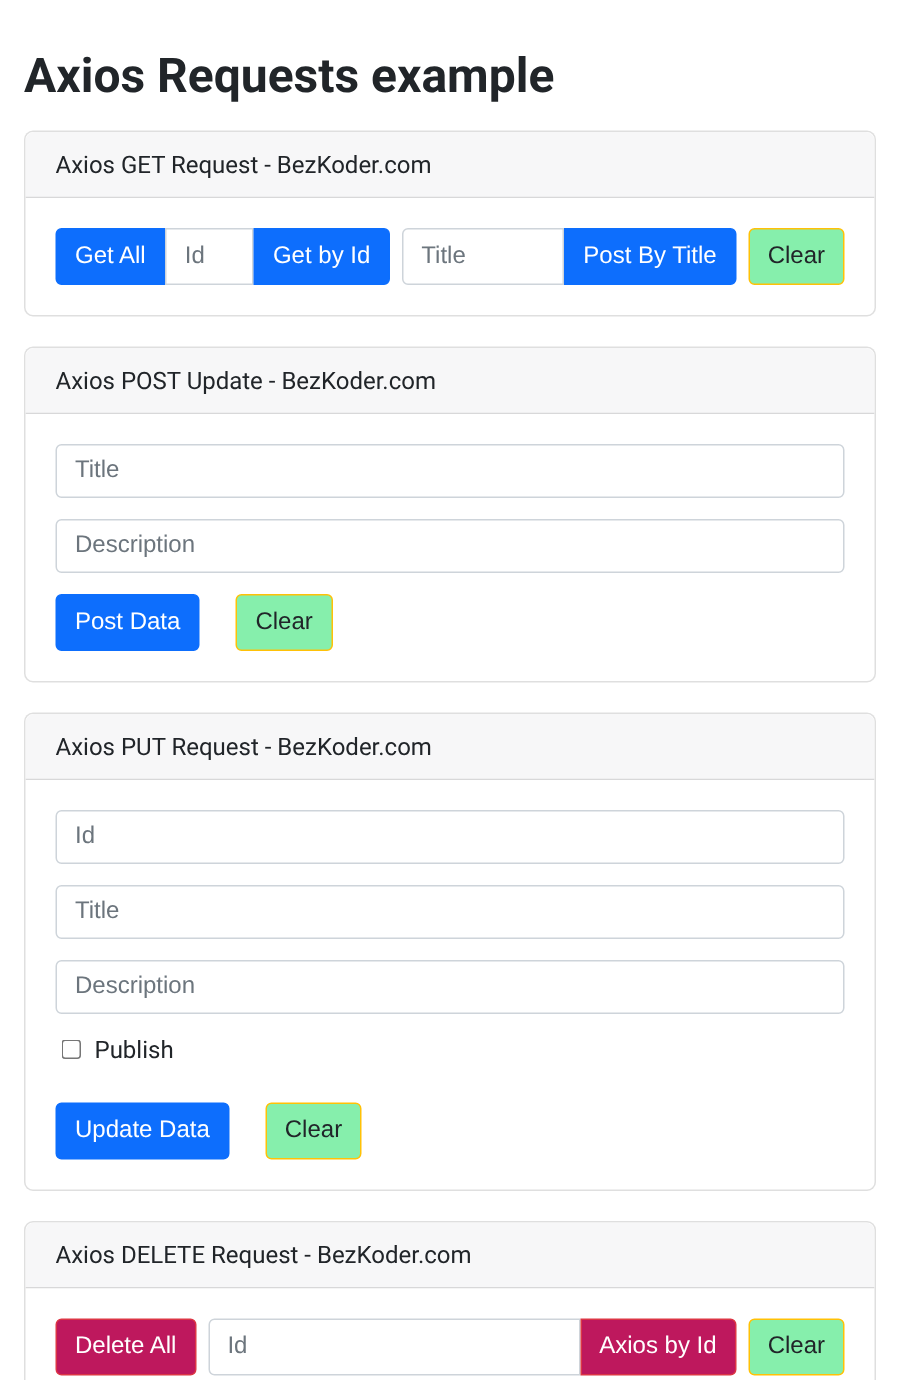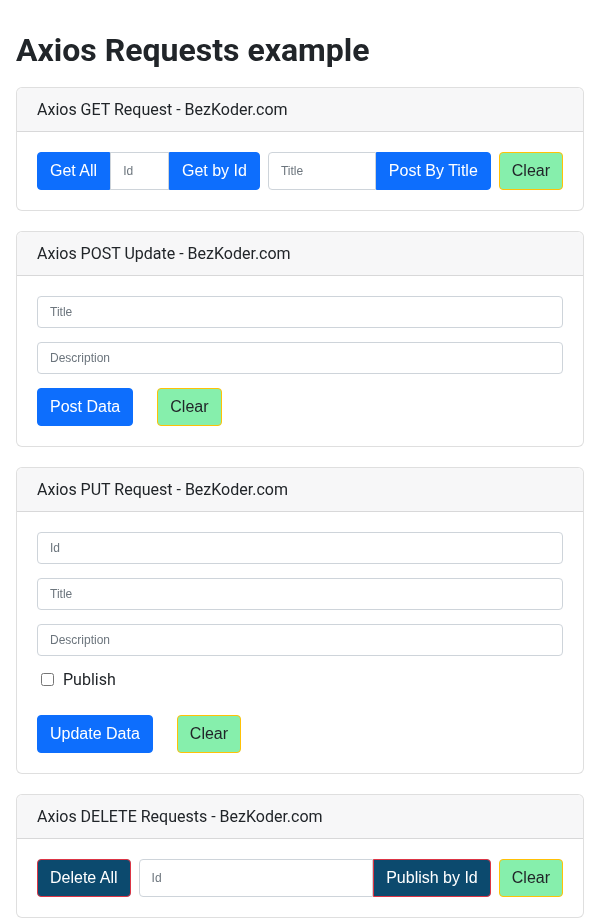--- a/index.html
+++ b/index.html
@@ -48,24 +48,24 @@
       padding: 6px 12px;
       font-size: 16px;
       border-radius: 4px;
       border: 1px solid transparent;
       cursor: pointer;
       white-space: nowrap;
       line-height: 1.5;
     }
     .btn-primary { background: #0d6efd; color: #fff; border-color: #0d6efd; }
     .btn-warning { background: #86efac; color: #212529; border-color: #ffc107; }
-    .btn-danger  { background: #0c4a6e; color: #fff; border-color: #dc3545; }
+    .btn-danger  { background: #be185d; color: #fff; border-color: #dc3545; }
     .form-control {
       padding: 8px 12px;
-      font-size: 12px;
+      font-size: 16px;
       border: 1px solid #ced4da;
       border-radius: 4px;
       width: 100%;
       color: #ef4444;
       background: #fff;
     }
     .form-control::placeholder { color: #6c757d; }
     .ig-prepend { border-top-right-radius:0; border-bottom-right-radius:0; }
     .ig-mid-input { border-radius:0; }
     .ig-append  { border-top-left-radius:0; border-bottom-left-radius:0; }
@@ -119,24 +119,24 @@
       <label>Publish</label>
     </div>
     <div class="btn-row">
       <button class="btn btn-primary">Update Data</button>
       <button class="btn btn-warning">Clear</button>
     </div>
   </div>
 </div>
 
 <div class="card">
-  <div class="card-header">Axios DELETE Requests - BezKoder.com</div>
+  <div class="card-header">Axios DELETE Request - BezKoder.com</div>
   <div class="card-body">
     <div class="input-row">
       <button class="btn btn-danger">Delete All</button>
       <div class="input-group-sub" style="flex:1;">
         <input class="form-control" style="border-top-right-radius: 0px; border-bottom-right-radius: 0px;" placeholder="Id">
-        <button class="btn btn-danger ig-append">Publish by Id</button>
+        <button class="btn btn-danger ig-append">Axios by Id</button>
       </div>
       <button class="btn btn-warning">Clear</button>
     </div>
   </div>
 </div>
 
 </body></html>

